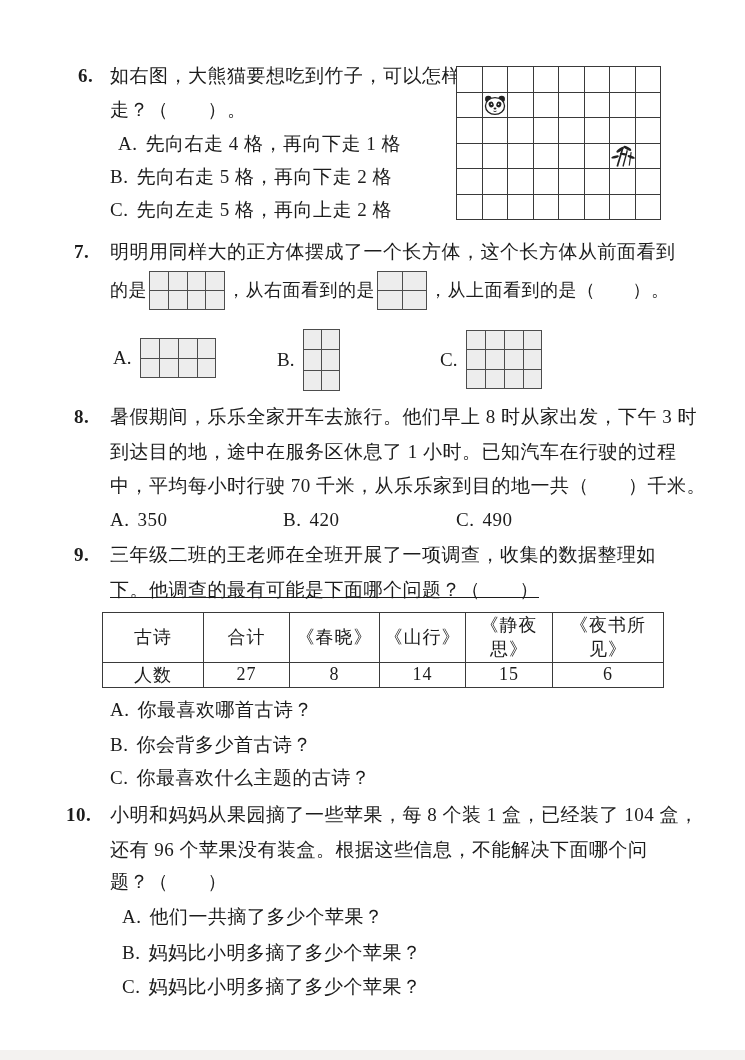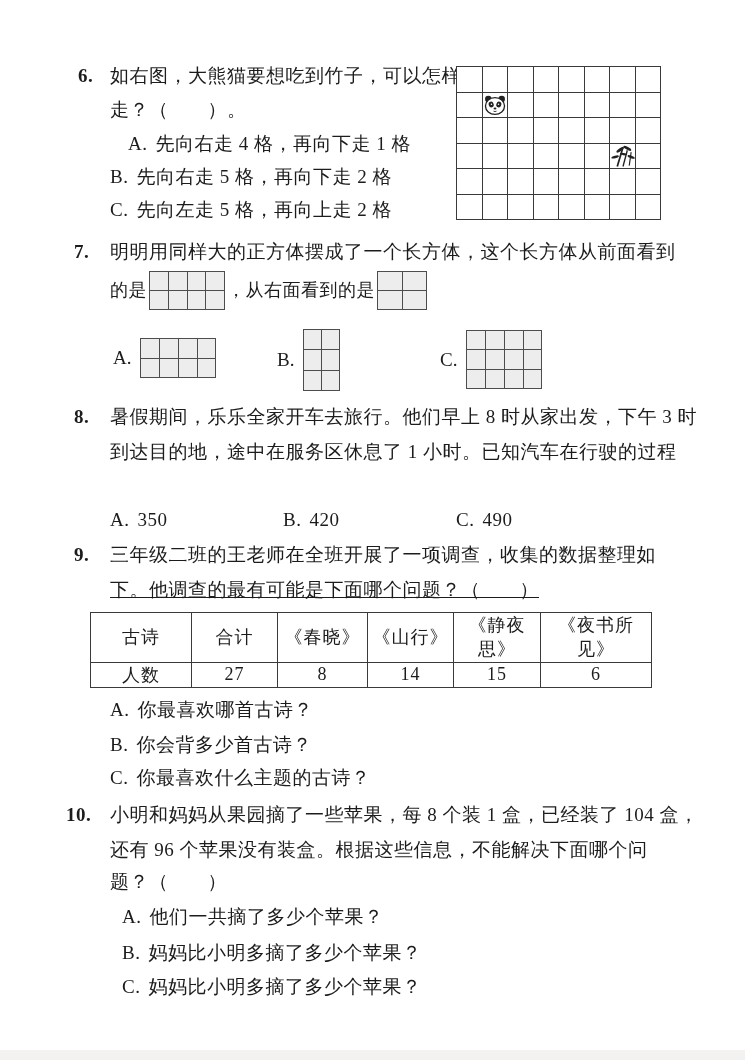--- a/index.html
+++ b/index.html
@@ -36,21 +36,21 @@
 </style>
 </head>
 <body>
 
 <div class="page">
 
   <div class="line qnum" style="left:78px;top:64px;">6.</div>
   <div class="line" style="left:110px;top:64px;">如右图，大熊猫要想吃到竹子，可以怎样</div>
   <div class="line" style="left:110px;top:98px;">走？（　　）。</div>
 
-  <div class="line optline" style="left:128px;top:132px;">
+  <div class="line optline" style="left:118px;top:132px;">
     <span class="lbl">A.</span><span>先向右走 4 格，再向下走 1 格</span>
   </div>
   <div class="line optline" style="left:110px;top:165px;">
     <span class="lbl">B.</span><span>先向右走 5 格，再向下走 2 格</span>
   </div>
   <div class="line optline" style="left:110px;top:198px;">
     <span class="lbl">C.</span><span>先向左走 5 格，再向上走 2 格</span>
   </div>
 
   <div class="gbox map" style="left: 456px; top: 66px; width: 205px; height: 154px; display: grid; grid-template-columns: repeat(8, 1fr); grid-template-rows: repeat(6, 1fr);">
@@ -144,20 +144,21 @@
         <div class="cell"></div>
         <div class="cell"></div>
       </span>
     <span>，从右面看到的是</span>
     <span class="gbox view inlineview" style="position: relative; width: 50px; height: 39px; margin: 0px 2px; display: grid; grid-template-columns: repeat(2, 1fr); grid-template-rows: repeat(2, 1fr);">
         <div class="cell"></div>
         <div class="cell"></div>
         <div class="cell"></div>
         <div class="cell"></div>
       </span>
+    <span>，从上面看到的是（　　）。</span>
   </div>
 
   <div class="optdiag" style="left:113px;top:338px;">
     <span>A.</span>
     <span class="gbox view dg" style="position: relative; width: 76px; height: 40px; display: grid; grid-template-columns: repeat(4, 1fr); grid-template-rows: repeat(2, 1fr);">
         <div class="cell"></div>
         <div class="cell"></div>
         <div class="cell"></div>
         <div class="cell"></div>
         <div class="cell"></div>
@@ -191,36 +192,37 @@
         <div class="cell"></div>
         <div class="cell"></div>
         <div class="cell"></div>
         <div class="cell"></div>
       </span>
   </div>
 
   <div class="line qnum" style="left:74px;top:405px;">8.</div>
   <div class="line" style="left:110px;top:405px;">暑假期间，乐乐全家开车去旅行。他们早上 8 时从家出发，下午 3 时</div>
   <div class="line" style="left:110px;top:440px;">到达目的地，途中在服务区休息了 1 小时。已知汽车在行驶的过程</div>
+  <div class="line" style="left:110px;top:474px;">中，平均每小时行驶 70 千米，从乐乐家到目的地一共（　　）千米。</div>
 
   <div class="line optline" style="left:110px;top:508px;">
     <span class="lbl">A.</span><span>350</span>
   </div>
   <div class="line optline" style="left:283px;top:508px;">
     <span class="lbl">B.</span><span>420</span>
   </div>
   <div class="line optline" style="left:456px;top:508px;">
     <span class="lbl">C.</span><span>490</span>
   </div>
 
   <div class="line qnum" style="left:74px;top:543px;">9.</div>
   <div class="line" style="left:110px;top:543px;">三年级二班的王老师在全班开展了一项调查，收集的数据整理如</div>
   <div class="line" style="left:110px;top:578px;text-decoration:underline;">下。他调查的最有可能是下面哪个问题？（　　）</div>
 
-  <table class="survey" style="left:90px;top:612px;width:561px;height:76px;">
+  <table class="survey" style="left:102px;top:612px;width:561px;height:76px;">
     <colgroup>
       <col style="width:101px">
         <col style="width:86px">
         <col style="width:90px">
       <col style="width:86px">
         <col style="width:87px">
         <col style="width:111px">
     </colgroup>
     <tbody>
         <tr>

